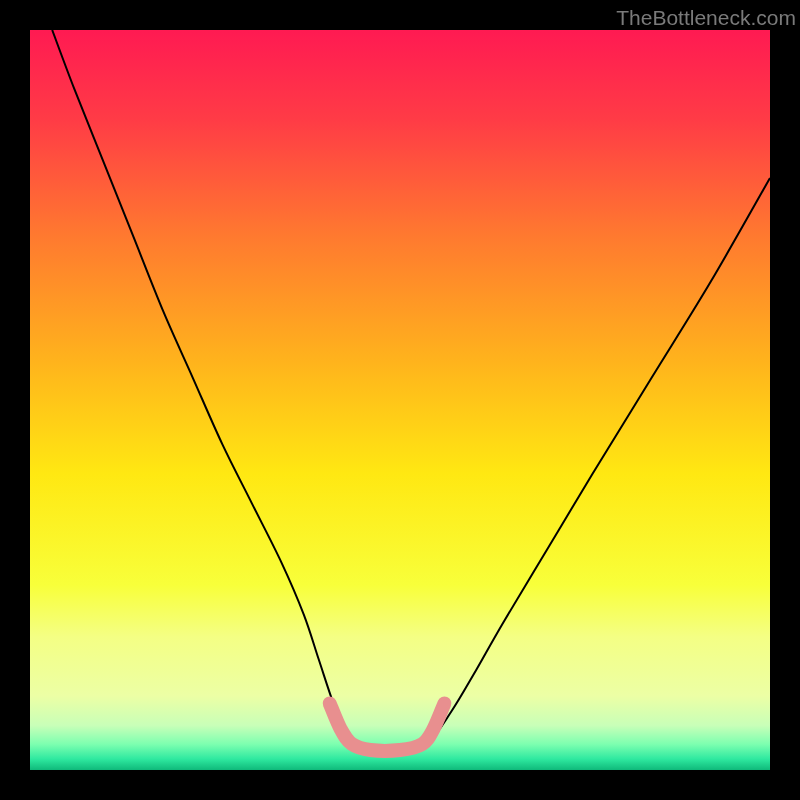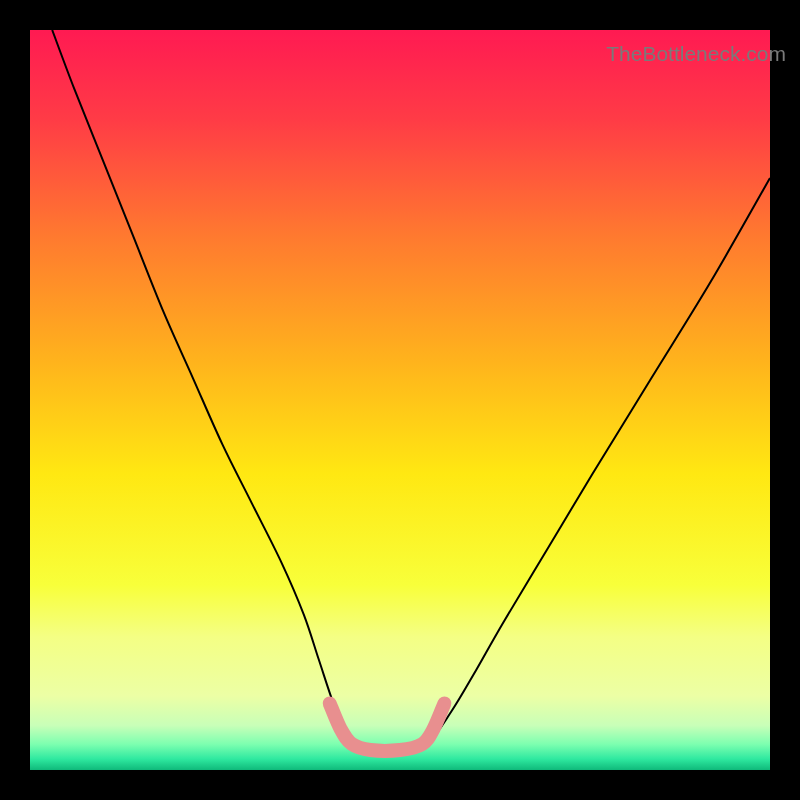--- a/index.html
+++ b/index.html
@@ -7,26 +7,25 @@
     padding: 0;
     width: 800px;
     height: 800px;
     background: #000;
     position: relative;
     font-family: Arial, sans-serif;
   }
   .watermark {
     position: absolute;
     top: 6px;
-    right: 14px;
+    right: 4px;
     color: #7a7a7a;
     font-size: 21px;
     font-weight: 500;
     z-index: 10;
-    margin-top: 36px;
   }
   .plot-area {
     position: absolute;
     left: 30px;
     top: 30px;
     width: 740px;
     height: 740px;
     overflow: hidden;
   }
   svg {

